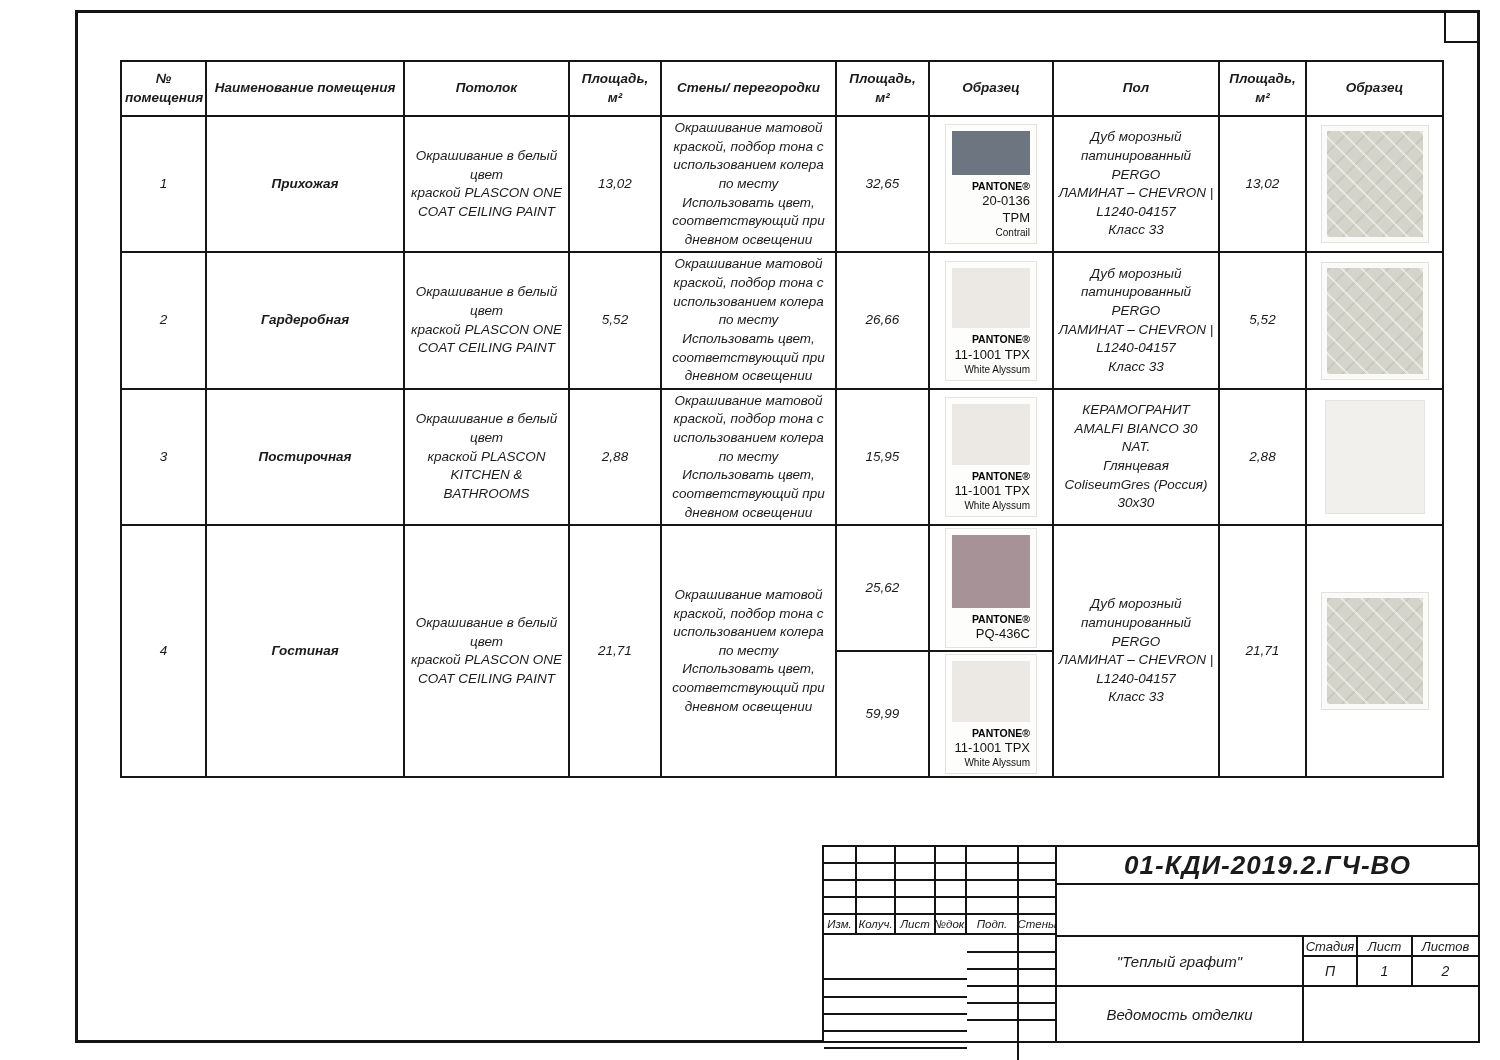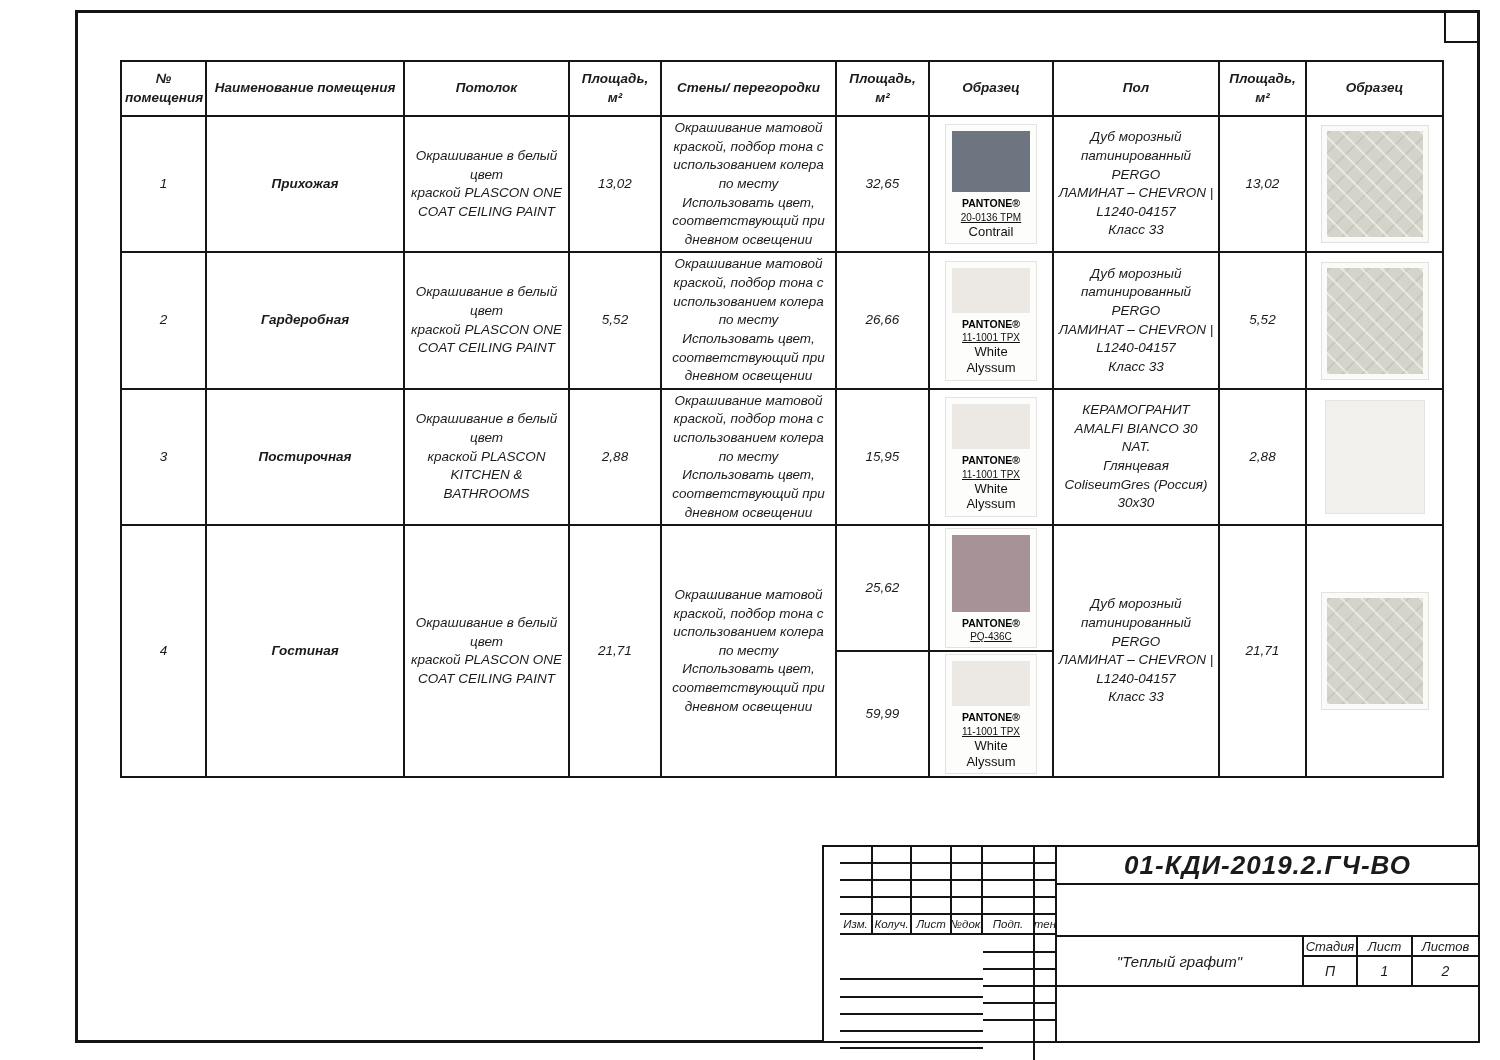--- a/index.html
+++ b/index.html
@@ -41,27 +41,27 @@
   table.main th { font-weight: bold; font-size: 13.5px; }
   .ml { white-space: pre-line; }
   .room-name { font-weight: bold; border-radius: 16px; }
   .num { font-size: 14px; }
 
   
   .pantone {
     width: 92px; height: 120px; margin: 0 auto;
     background: #fdfdfc; border: 1px solid #e4e3df;
     display: flex; flex-direction: column;
-    padding: 6px 6px 4px; text-align: center;
+    padding: 6px 6px 4px; text-align: right;
     font-style: normal;
   }
   .pantone .swatch { flex: 1; }
   .pantone .brand { font-weight: bold; font-size: 10.5px; margin-top: 4px; color:#000; }
-  .pantone .pcode { font-size: 10px; line-height: 1.3; color:#111;text-decoration:underline; }
-  .pantone .pname { font-size: 13px; line-height: 1.2; color:#111; }
+  .pantone .pcode { font-size: 13px; line-height: 1.3; color:#111; }
+  .pantone .pname { font-size: 10px; line-height: 1.2; color:#111; }
 
   
   .sample-wood {
     width: 108px; height: 118px; margin: 0 auto;
     background: #fafaf8; border: 1px solid #e2e1dc; padding: 5px;
   }
   .sample-wood .tex {
     width: 100%; height: 100%;
     background-image:
       repeating-linear-gradient(45deg,  rgba(255,255,255,0.45) 0 2px, rgba(0,0,0,0) 2px 14px),
@@ -78,21 +78,20 @@
     width: 658px; height: 198px;
     border: 2.5px solid #141414; background: #fff;
     display: flex; font-style: italic;
   }
   .tb-left {
     width: 233px; border-right: 2px solid #141414;
     display: grid;
     grid-template-columns: 33px 39px 40px 31px 52px 1fr;
     grid-template-rows: 17px 17px 17px 17px 20px 18px 17px 17px 17px 17px 1fr;
     font-size: 11.5px;
-    padding-left: 16px;
   }
   .tb-left .c {
     border-right: 2px solid #141414; border-bottom: 2px solid #141414;
     display: flex; align-items: center; justify-content: center;
     overflow: hidden; white-space: nowrap;
   }
   .tb-left .c.lastc { border-right: none; }
   .tb-left .c.lastr { border-bottom: none; }
   .tb-left .s2 { grid-column: span 2; margin-top: 43px; }
   .tb-left .lft { justify-content: flex-start; padding-left: 3px; }
@@ -394,17 +393,18 @@
         <div class="tb-slc">
           <div class="h br">Стадия</div>
           <div class="h br">Лист</div>
           <div class="h">Листов</div>
           <div class="v br">П</div>
           <div class="v br">1</div>
           <div class="v">2</div>
         </div>
       </div>
       <div class="tb-bottom">
+        <div class="tb-doctitle">Ведомость отделки</div>
         <div class="tb-rest"></div>
       </div>
     </div>
   </div>
 </div>
 
 </body></html>

